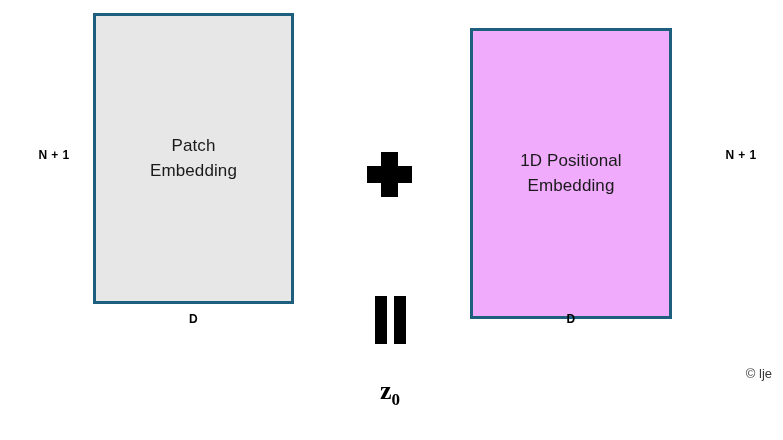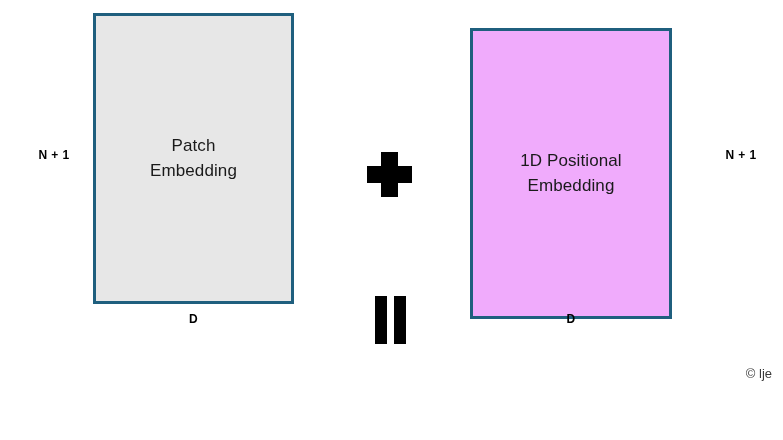--- a/index.html
+++ b/index.html
@@ -192,16 +192,19 @@
 
   <div id="rows-label-right" class="dim-label">N + 1</div>
 
   <div id="cols-label-right" class="dim-label">D</div>
 
   <div id="equals-operator">
     <span class="bar"></span>
     <span class="bar"></span>
   </div>
 
+  <div id="result-label">
+    <span>z</span><span class="subscript">0</span>
+  </div>
 
   <div id="watermark">© lje</div>
 
 </div>
 
 </body></html>

